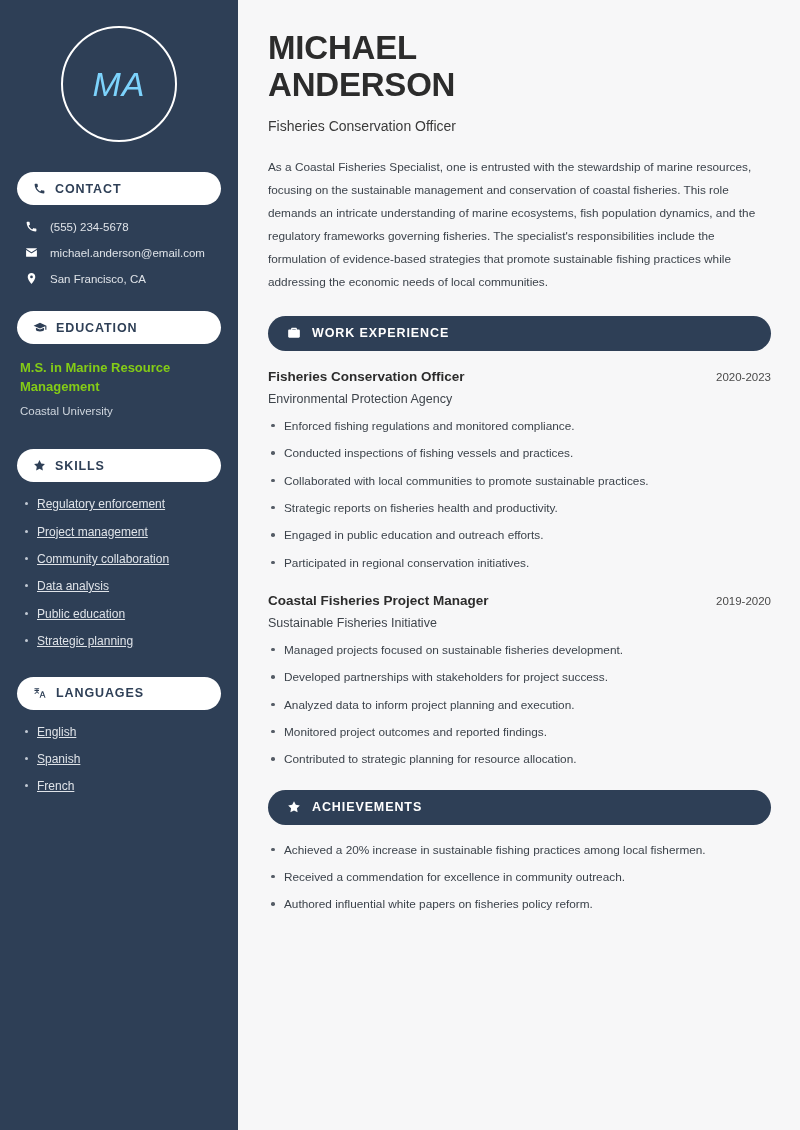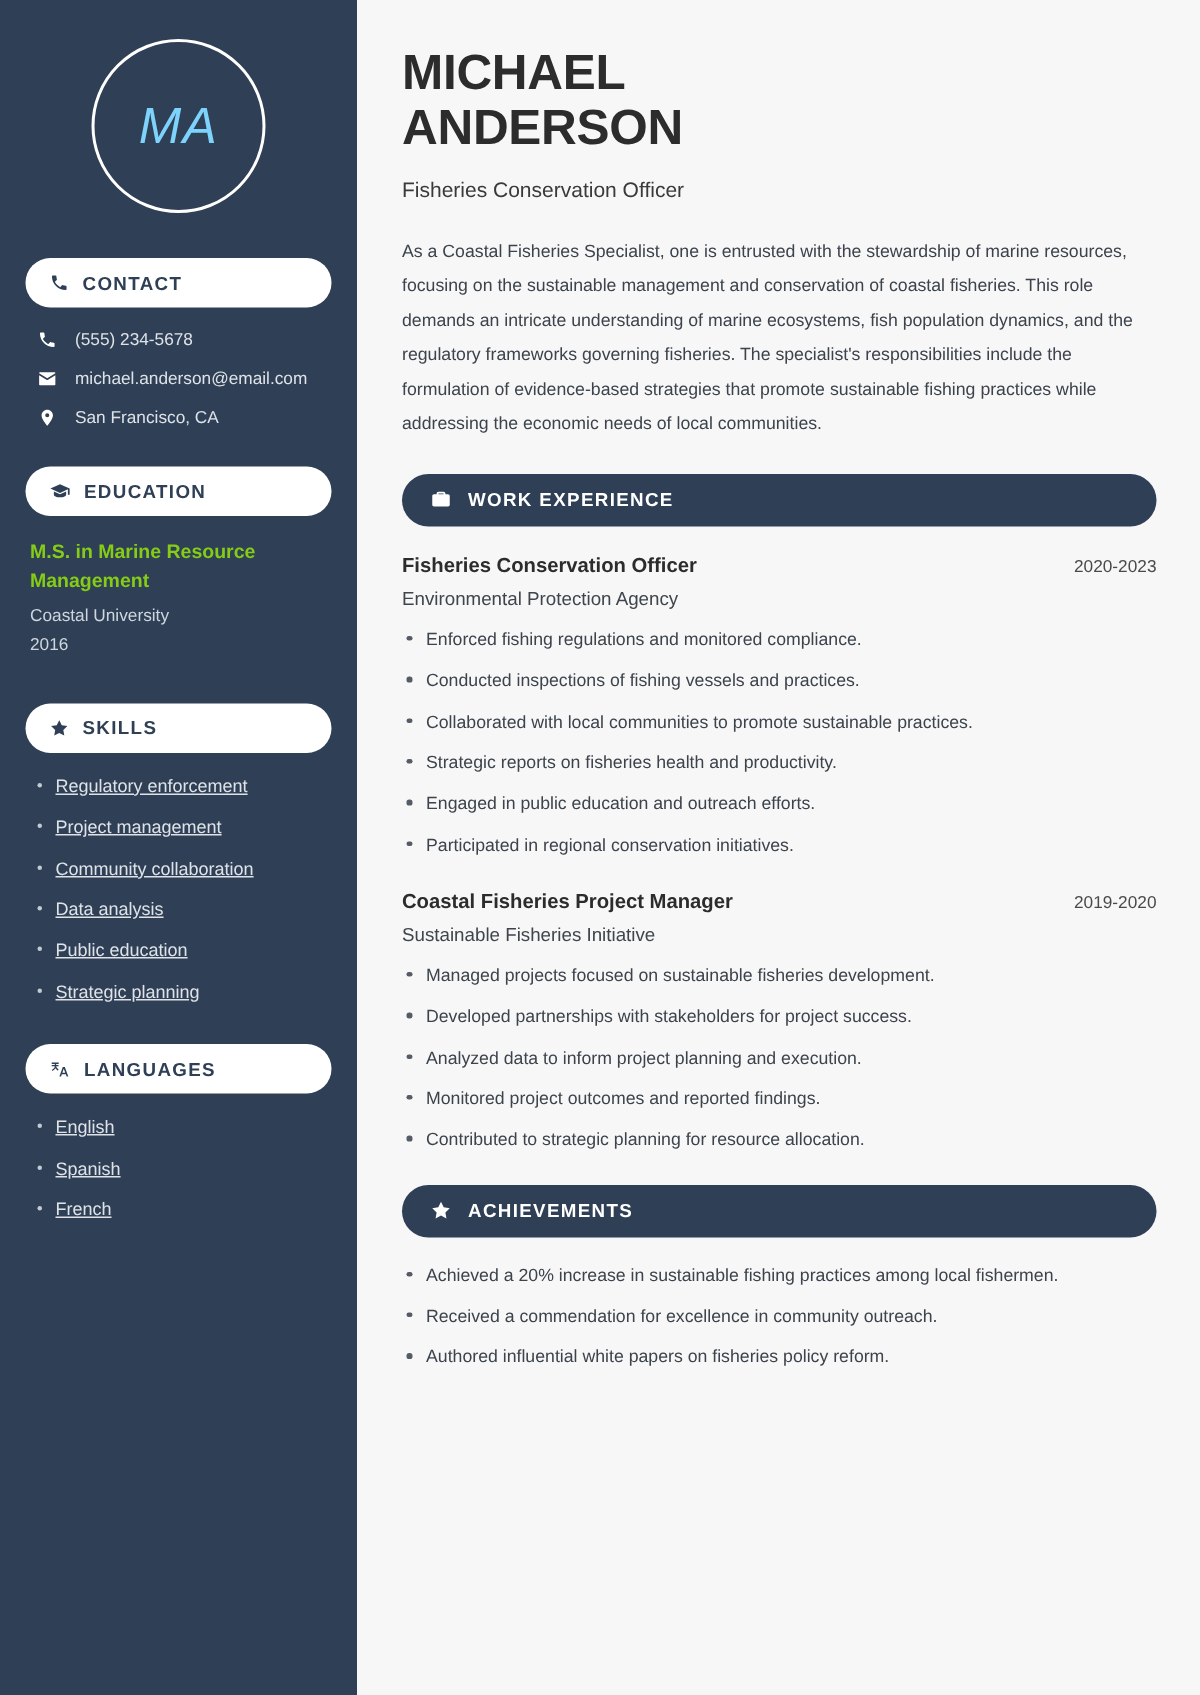--- a/index.html
+++ b/index.html
@@ -265,21 +265,20 @@
           <path d="M12 3L1 8l11 5 9-4.1V15h2V8L12 3z"></path>
           <path d="M5 11.5V15c0 1.7 3.1 3 7 3s7-1.3 7-3v-3.5l-7 3.2-7-3.2z"></path>
         </svg>
       </span>
       <span class="pill-label">EDUCATION</span>
     </div>
 
     <div class="edu-block">
       <div class="edu-degree">M.S. in Marine Resource Management</div>
       <div class="edu-school">Coastal University</div>
-      <div class="edu-year">2016</div>
     </div>
 
     <div class="pill">
       <span class="icon">
         <svg width="13" height="13" viewBox="0 0 24 24" fill="#2e3f56">
           <path d="M12 2l3.1 6.3 6.9 1-5 4.9 1.2 6.8L12 17.8 5.8 21l1.2-6.8-5-4.9 6.9-1L12 2z"></path>
         </svg>
       </span>
       <span class="pill-label">SKILLS</span>
     </div>

